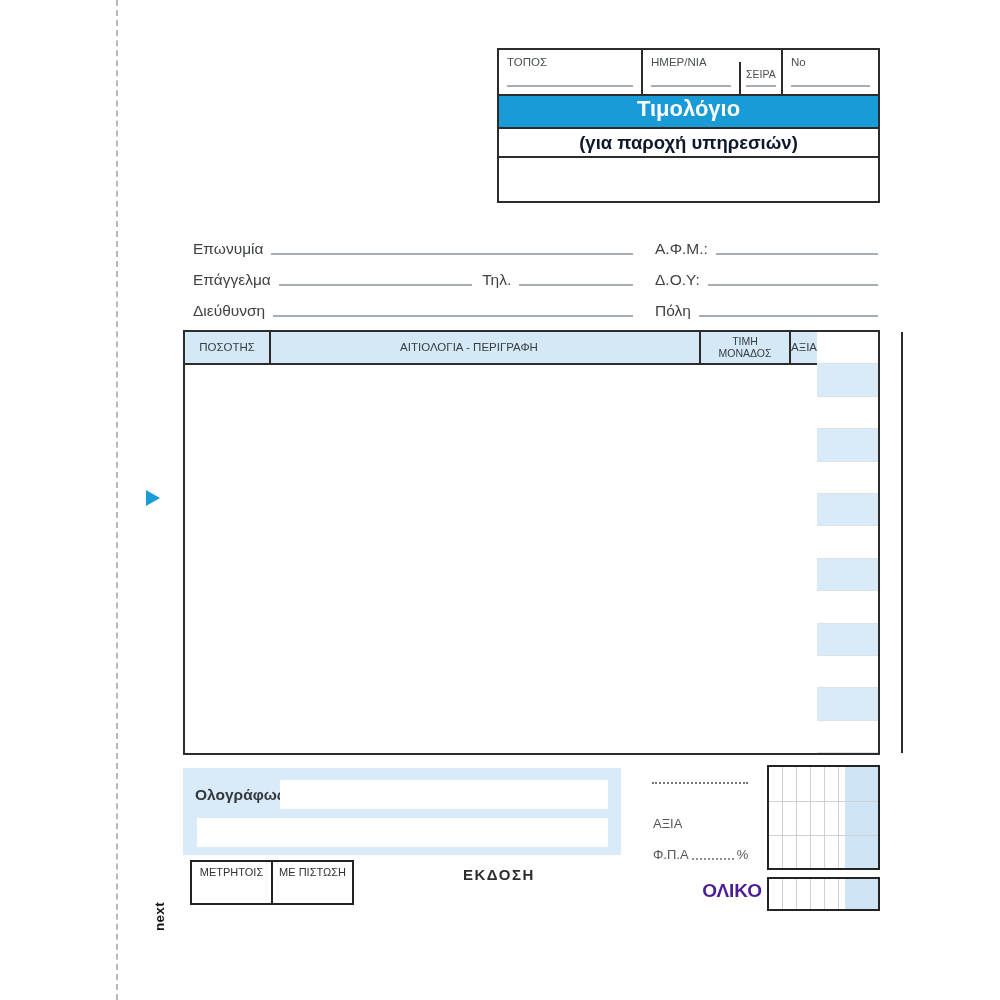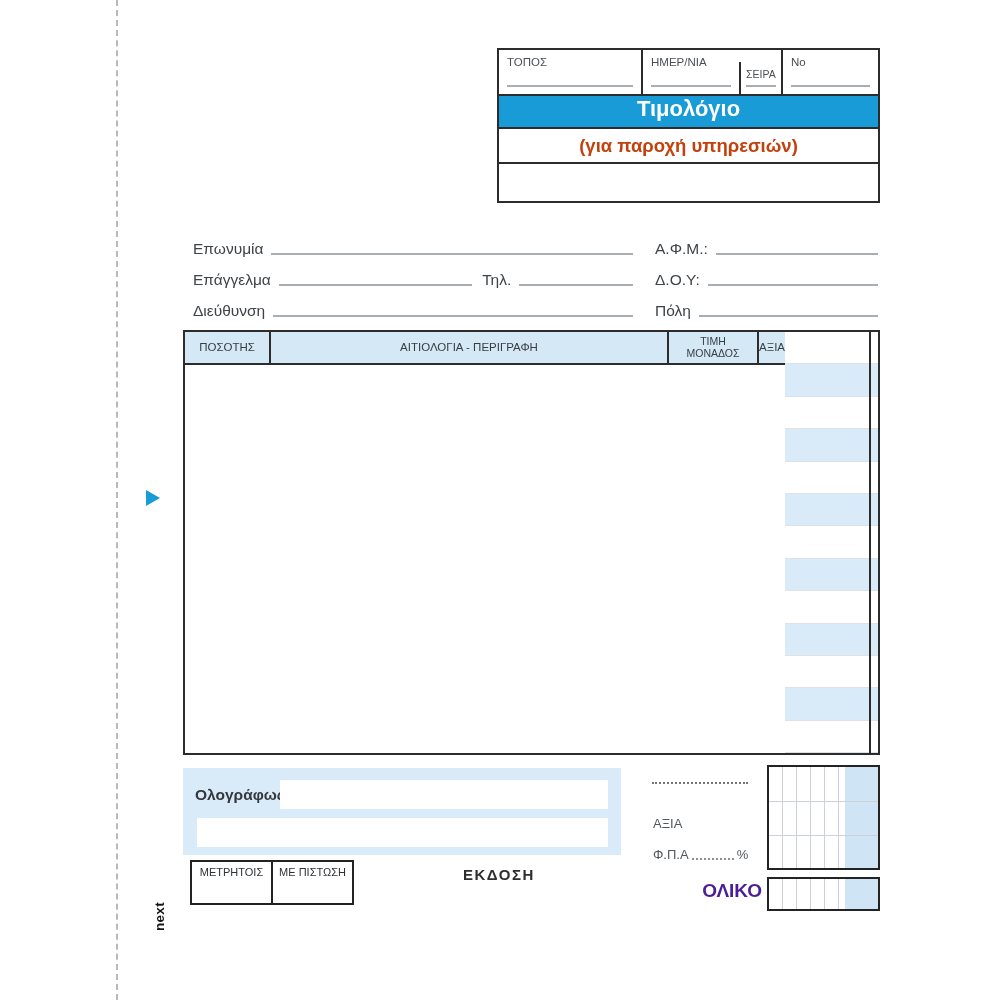--- a/index.html
+++ b/index.html
@@ -28,37 +28,37 @@
   .hbox{position:absolute;left:497px;top:48px;width:383px;height:155px;border:2px solid var(--dark);
         box-sizing:border-box;display:flex;flex-direction:column;background:#fff;}
   .hrow1{display:flex;height:46px;border-bottom:2px solid var(--dark);box-sizing:border-box;}
   .hcell{position:relative;box-sizing:border-box;padding:6px 8px 0 8px;font-size:11.5px;color:#4a4f54;}
   .hcell+.hcell{border-left:2px solid var(--dark);}
   .hc1{width:142px;}.hc2{width:98px;}.hc3{width:42px;padding-left:5px;font-size:10.5px;margin-top:12px;}.hc4{flex:1;}
   .hcell .u{position:absolute;left:8px;right:8px;bottom:7px;border-bottom:2px solid var(--uline);}
   .hc3 .u{left:5px;right:5px;}
   .hbanner{height:33px;background:var(--banner);border-bottom:2px solid var(--dark);box-sizing:border-box;
            display:flex;justify-content:center;color:#fff;font-weight:700;font-size:22px;}
-  .hsub{height:35px;border-bottom:2px solid var(--dark);box-sizing:border-box;display:flex;align-items:center;
-        justify-content:center;font-weight:700;font-size:18.5px;color:#c2410c;}
+  .hsub{height:29px;border-bottom:2px solid var(--dark);box-sizing:border-box;display:flex;align-items:center;
+        justify-content:center;font-weight:700;font-size:18.5px;color:#0f172a;}
   .hempty{flex:1;background:#fff;}
 
   
   .irow{position:absolute;height:26px;display:flex;align-items:flex-end;font-size:15.5px;color:#3f4348;white-space:nowrap;}
   .fill{flex:1;border-bottom:2px solid var(--uline);margin:0 2px 3px 8px;}
   .fill.mid{margin-right:10px;}
 
   
   .table{position:absolute;left:183px;top:330px;width:697px;height:425px;border:2px solid var(--dark);
          box-sizing:border-box;background:#fff;display:flex;flex-direction:row;}
   .thead{display:flex;height:33px;background:var(--headblue);border-bottom:2px solid var(--dark);box-sizing:border-box;
          font-size:11.5px;color:#383d42;}
   .th{display:flex;flex-direction:column;align-items:center;justify-content:center;box-sizing:border-box;line-height:1.1;}
   .th+.th{border-left:2px solid var(--dark);}
-  .thc1{width:84px;}.thc2{width:398px;}.thc3{width:90px;font-size:10.5px;}.thc4{flex:1;}
+  .thc1{width:84px;}.thc2{width:398px;}.thc3{width:90px;font-size:10.5px;margin-left:32px;}.thc4{flex:1;}
   .tbody{position:relative;flex:1;display:flex;flex-direction:column;}
   .trow{flex:1;background:#fff;border-bottom:1px solid #dde2e7;box-sizing:border-box;}
   .trow.alt{background:var(--stripe);}
   .trow:last-child{border-bottom:none;}
   .vl{position:absolute;top:0;bottom:0;}
   .vld{width:2px;background:var(--dark);}
   .vll{width:1px;background:var(--lite);}
 
   
   .panel{position:absolute;left:183px;top:768px;width:438px;height:87px;background:var(--stripe);}

